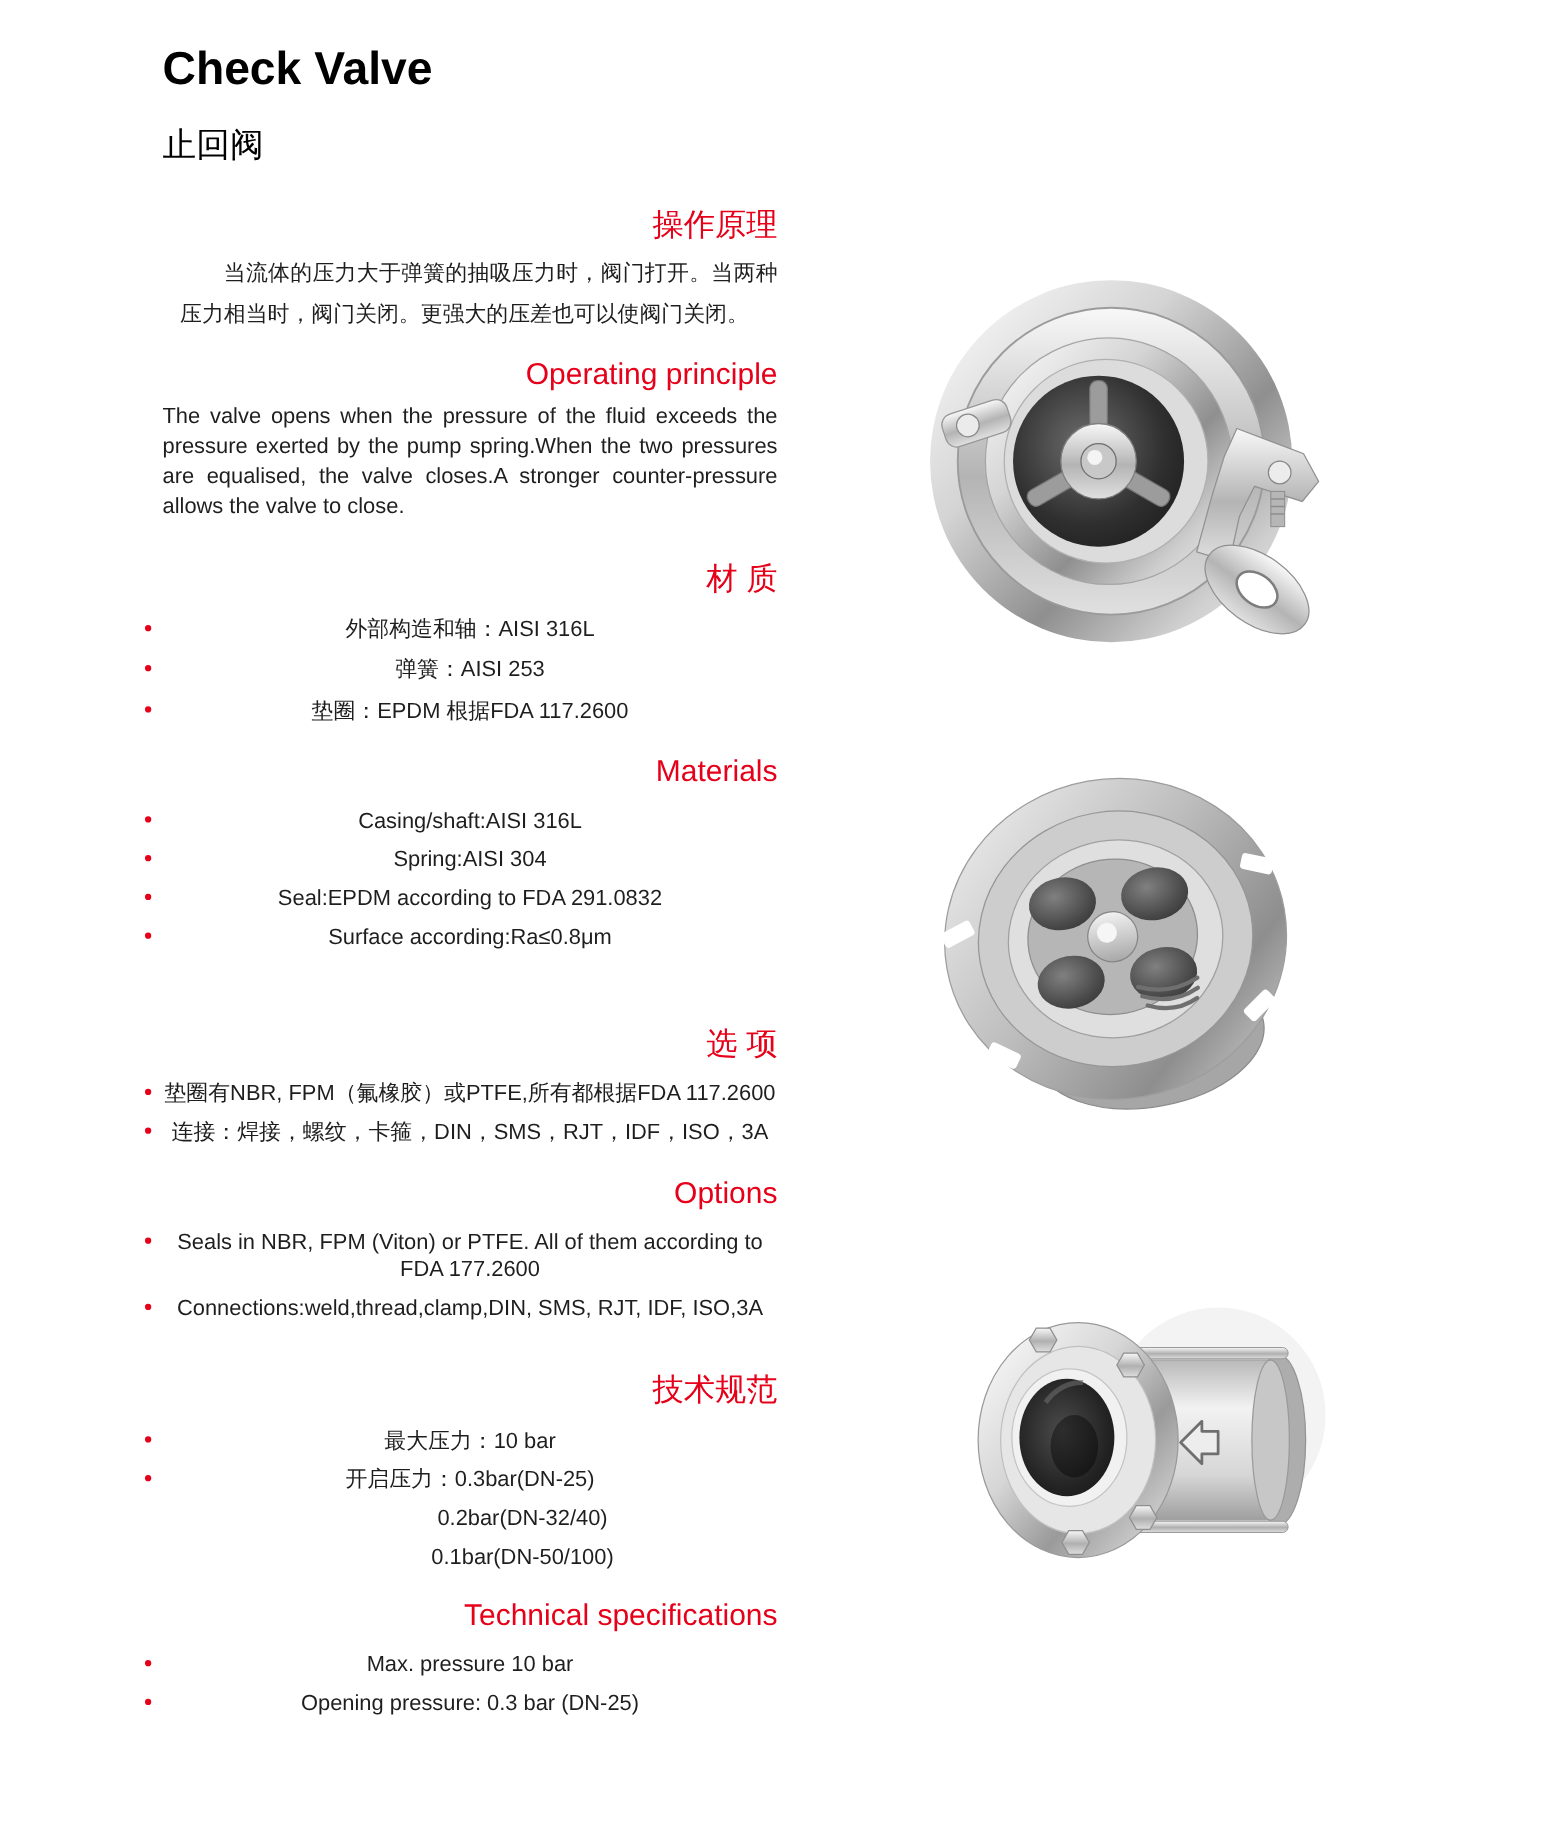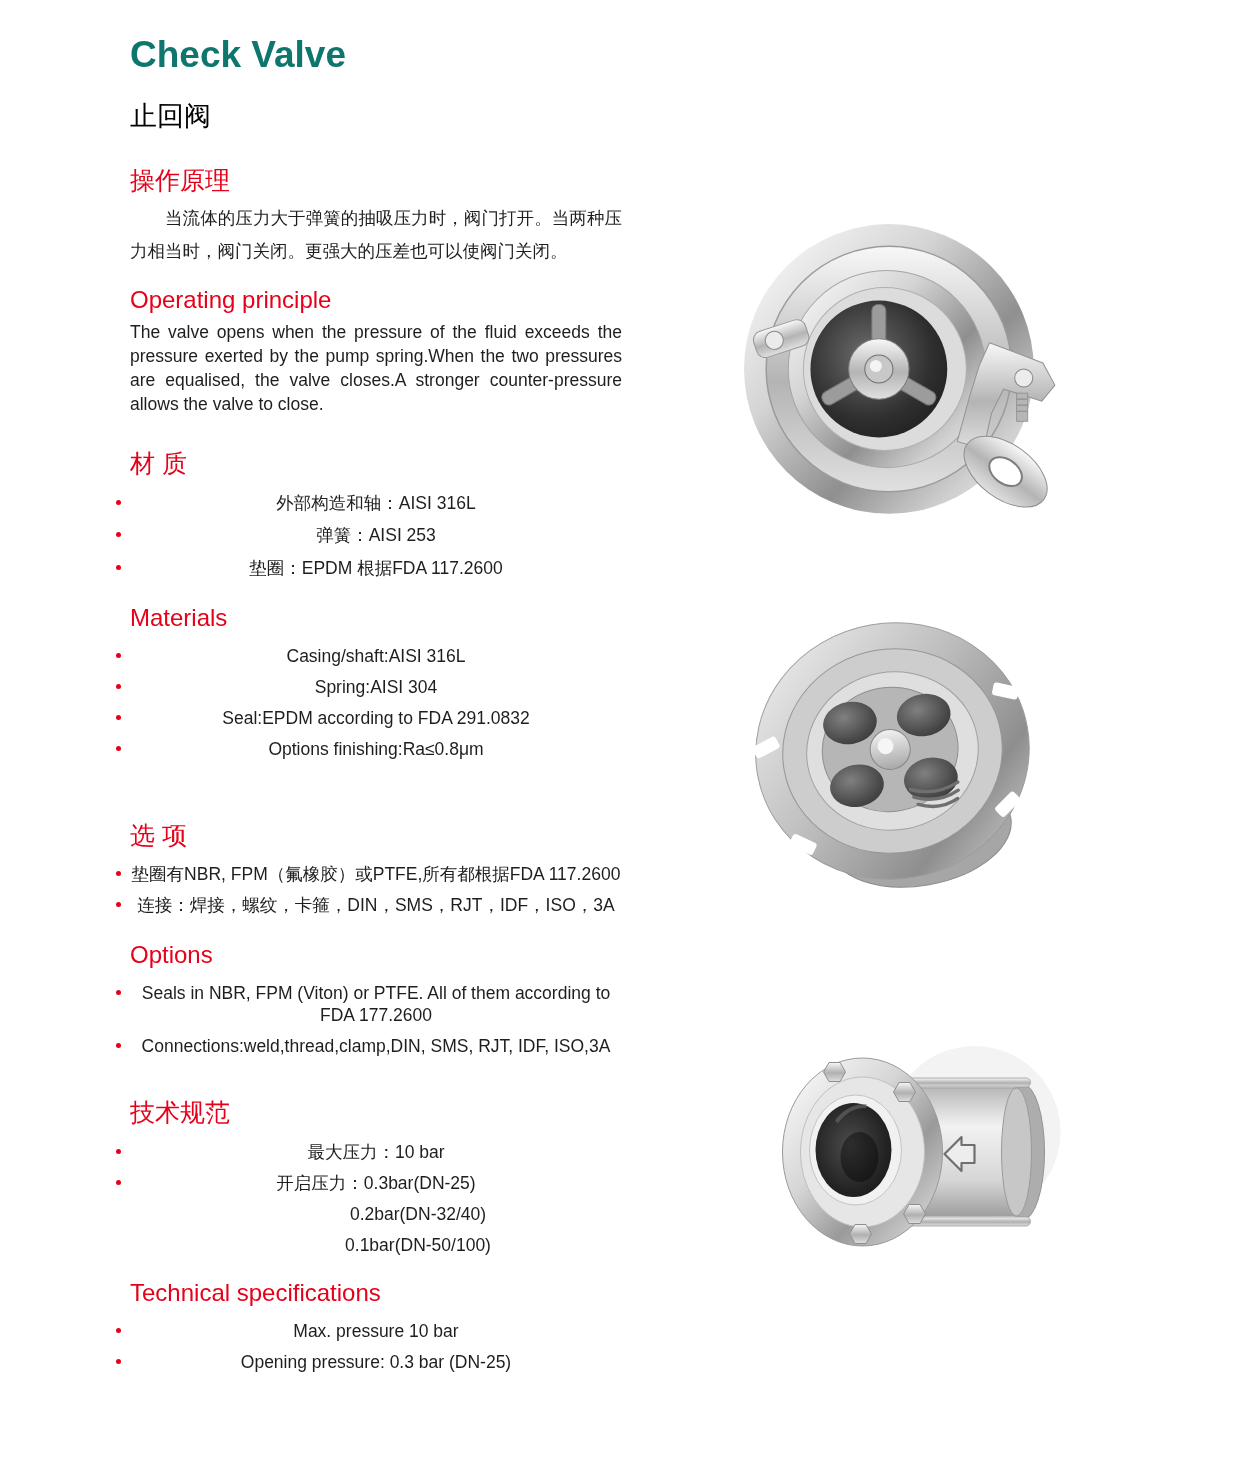--- a/index.html
+++ b/index.html
@@ -2,36 +2,36 @@
 <html><head>
 <meta charset="utf-8">
 <style>
   html,body{margin:0;padding:0;}
   body{
     width:1240px;height:1461px;position:relative;background:#ffffff;
     font-family:"Liberation Sans","DejaVu Sans",sans-serif;color:#1e1e1e;
     -webkit-font-smoothing:antialiased;overflow:hidden;
   }
   .left-col{position:absolute;left:130px;top:34px;width:492px;}
-  h1{font-size:37px;line-height:1.12;margin:0;font-weight:700;color:#0f766e;}
+  h1{font-size:37px;line-height:1.12;margin:0;font-weight:700;color:#000000;}
   .subtitle{font-size:27px;line-height:1.25;margin-top:25px;color:#000000;}
-  h2{margin:0;font-weight:400;color:#e60019;}
+  h2{margin:0;font-weight:400;color:#e60019;text-align:right;}
   .h-cn{font-size:25px;line-height:1.25;}
   .h-en{font-size:24px;line-height:1.25;}
   section{margin:0;}
   .sec-op-cn{margin-top:31px;}
   .sec-op-en{margin-top:17px;}
   .sec-mat-cn{margin-top:32px;}
   .sec-mat-en{margin-top:24px;}
   .sec-opt-cn{margin-top:60px;}
   .sec-opt-en{margin-top:24px;}
   .sec-tech-cn{margin-top:40px;}
   .sec-tech-en{margin-top:22px;}
   p{margin:6px 0 0 0;font-size:17.5px;}
-  .body-cn{line-height:1.88;text-indent:2em;text-align:justify;}
+  .body-cn{line-height:1.88;text-indent:2em;text-align:justify;margin-left:14px;}
   .body-en{line-height:1.36;text-align:justify;}
   ul{list-style:none;margin:12px 0 0 0;padding:0;text-align:center;}
   li{position:relative;font-size:17.5px;line-height:1.26;margin-bottom:9px;padding-left:0;}
   li::before{
     content:"";position:absolute;left:-14px;top:8px;width:5px;height:5px;
     border-radius:50%;background:#e60019;
   }
   ul.gap-lg li{margin-bottom:10.5px;}
   li.cont::before{display:none;}
   li.cont-cn{padding-left:84px;}
@@ -69,21 +69,21 @@
       <li>垫圈：EPDM 根据FDA 117.2600</li>
     </ul>
   </section>
 
   <section class="sec-mat-en">
     <h2 class="h-en">Materials</h2>
     <ul>
       <li>Casing/shaft:AISI 316L</li>
       <li>Spring:AISI 304</li>
       <li>Seal:EPDM according to FDA 291.0832</li>
-      <li>Options finishing:Ra≤0.8μm</li>
+      <li>Surface according:Ra≤0.8μm</li>
     </ul>
   </section>
 
   <section class="sec-opt-cn">
     <h2 class="h-cn">选 项</h2>
     <ul>
       <li>垫圈有NBR, FPM（氟橡胶）或PTFE,所有都根据FDA 117.2600</li>
       <li>连接：焊接，螺纹，卡箍，DIN，SMS，RJT，IDF，ISO，3A</li>
     </ul>
   </section>

